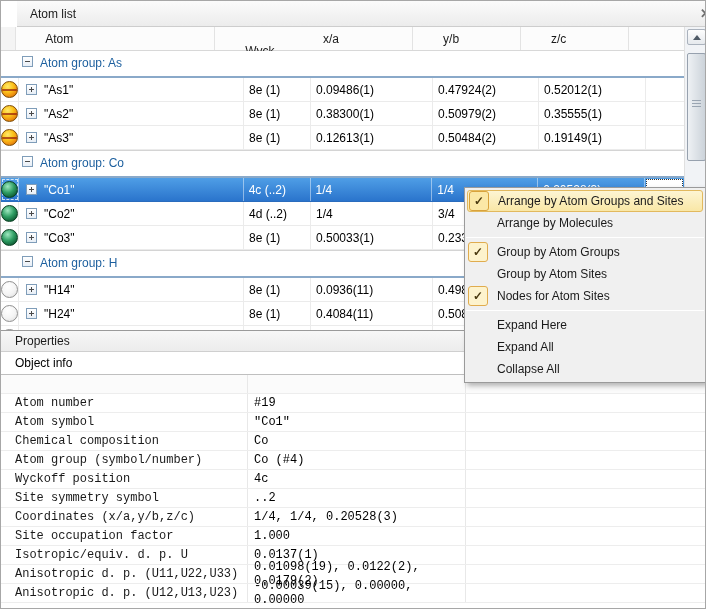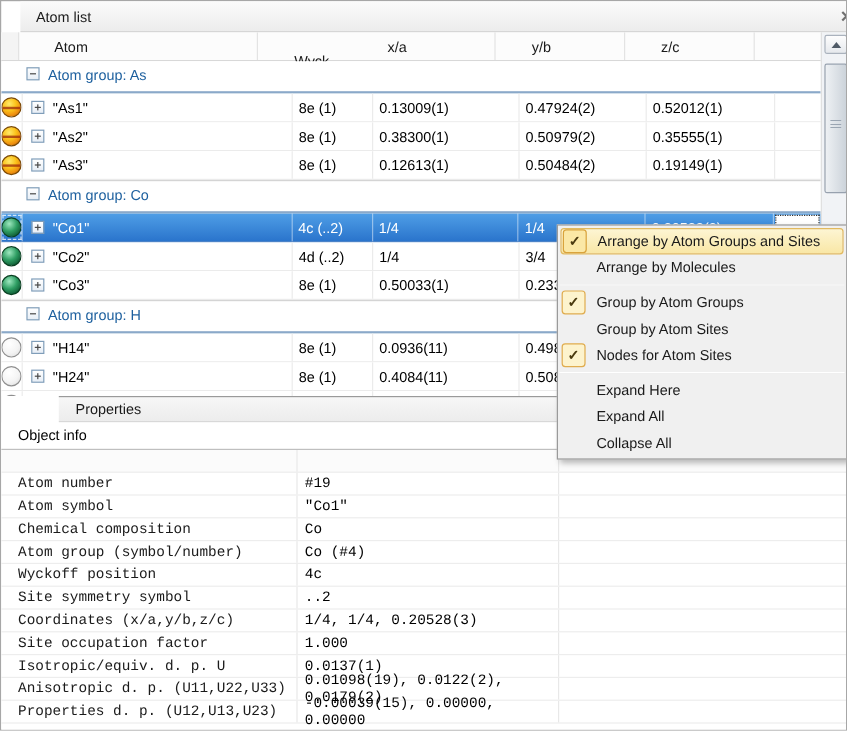--- a/index.html
+++ b/index.html
@@ -65,21 +65,21 @@
     border:1px solid #aab2bd; border-radius:2px; }
   .sb-btn::after { content:""; position:absolute; left:5px; top:5px; border-left:4px solid transparent; border-right:4px solid transparent; border-bottom:5px solid #4f5a66; }
   .sb-thumb { position:absolute; left:2px; top:26px; width:19px; height:108px; background:linear-gradient(90deg,#eef1f4,#ccd3da);
     border:1px solid #97a1ae; border-radius:2px; }
   .sb-thumb::after { content:""; position:absolute; left:4px; right:4px; top:46px; height:8px;
     background:repeating-linear-gradient(#9aa5b2 0 1px, transparent 1px 3px); }
 
   
   .props { position:absolute; left:0; top:329px; width:706px; height:280px; background:#fff; }
   .props-header { height:22px; background:linear-gradient(#f7f7f7,#ececec); border-top:1px solid #9a9a9a;
-    border-bottom:1px solid #cfcfcf; display:flex; align-items:center; padding-left:14px; color:#1a1a1a;margin-left:48px; }
+    border-bottom:1px solid #cfcfcf; display:flex; align-items:center; padding-left:14px; color:#1a1a1a; }
   .props-tab { height:23px; background:#fff; border-bottom:1px solid #bfbfbf; display:flex; align-items:center; padding-left:14px; }
   .ptable { position:relative; }
   .prow { height:19px; display:flex; border-bottom:1px solid #ededed;font-family:Liberation Mono, monospace; }
   .prow.spacer { background:#fbfbfb; }
   .prow .pl { width:247px; border-right:1px solid #e8e8e8; display:flex; align-items:center; padding-left:14px; color:#1a1a1a; }
   .prow .pv { width:218px; border-right:1px solid #e8e8e8; display:flex; align-items:center; padding-left:6px; }
   .prow .pe { flex:1; }
 
   
   .menu { position:absolute; left:463px; top:186px; width:242px; background:#f0f0f0;
@@ -123,21 +123,21 @@
       <div class="group-underline"></div>
       <div class="arow">
         <div class="c gut">
             <span class="sphere as"></span>
           </div>
         <div class="c atom">
             <span class="tree-toggle plus"></span>
             <span class="aname">"As1"</span>
           </div>
         <div class="c wyck">8e (1)</div>
-        <div class="c xa">0.13009(1)</div>
+        <div class="c xa">0.09486(1)</div>
         <div class="c yb">0.47924(2)</div>
         <div class="c zc">0.52012(1)</div>
         <div class="c extra"></div>
       </div>
       <div class="arow">
         <div class="c gut">
             <span class="sphere as"></span>
           </div>
         <div class="c atom">
             <span class="tree-toggle plus"></span>
@@ -321,21 +321,21 @@
         <div class="pl">Isotropic/equiv. d. p. U</div>
         <div class="pv">0.0137(1)</div>
           <div class="pe"></div>
       </div>
       <div class="prow">
         <div class="pl">Anisotropic d. p. (U11,U22,U33)</div>
         <div class="pv">0.01098(19), 0.0122(2), 0.0179(2)</div>
           <div class="pe"></div>
       </div>
       <div class="prow">
-        <div class="pl">Properties d. p. (U12,U13,U23)</div>
+        <div class="pl">Anisotropic d. p. (U12,U13,U23)</div>
         <div class="pv">-0.00039(15), 0.00000, 0.00000</div>
           <div class="pe"></div>
       </div>
     </div>
   </div>
 
   <div class="menu">
     <div class="mi hl">
       <span class="chk on">✓</span>
       <span>Arrange by Atom Groups and Sites</span>

